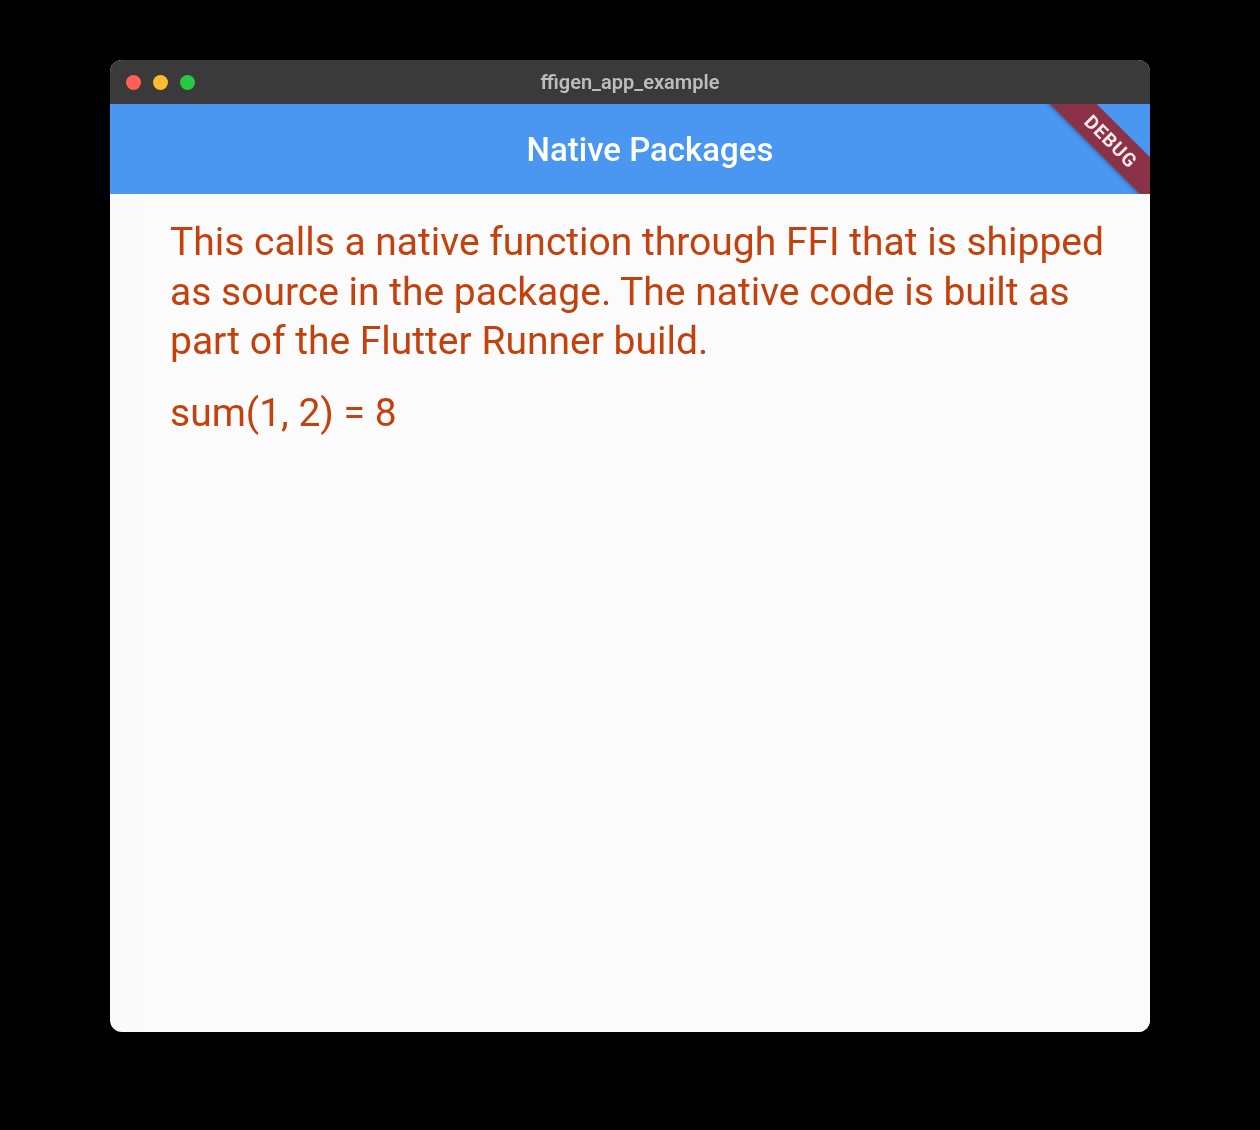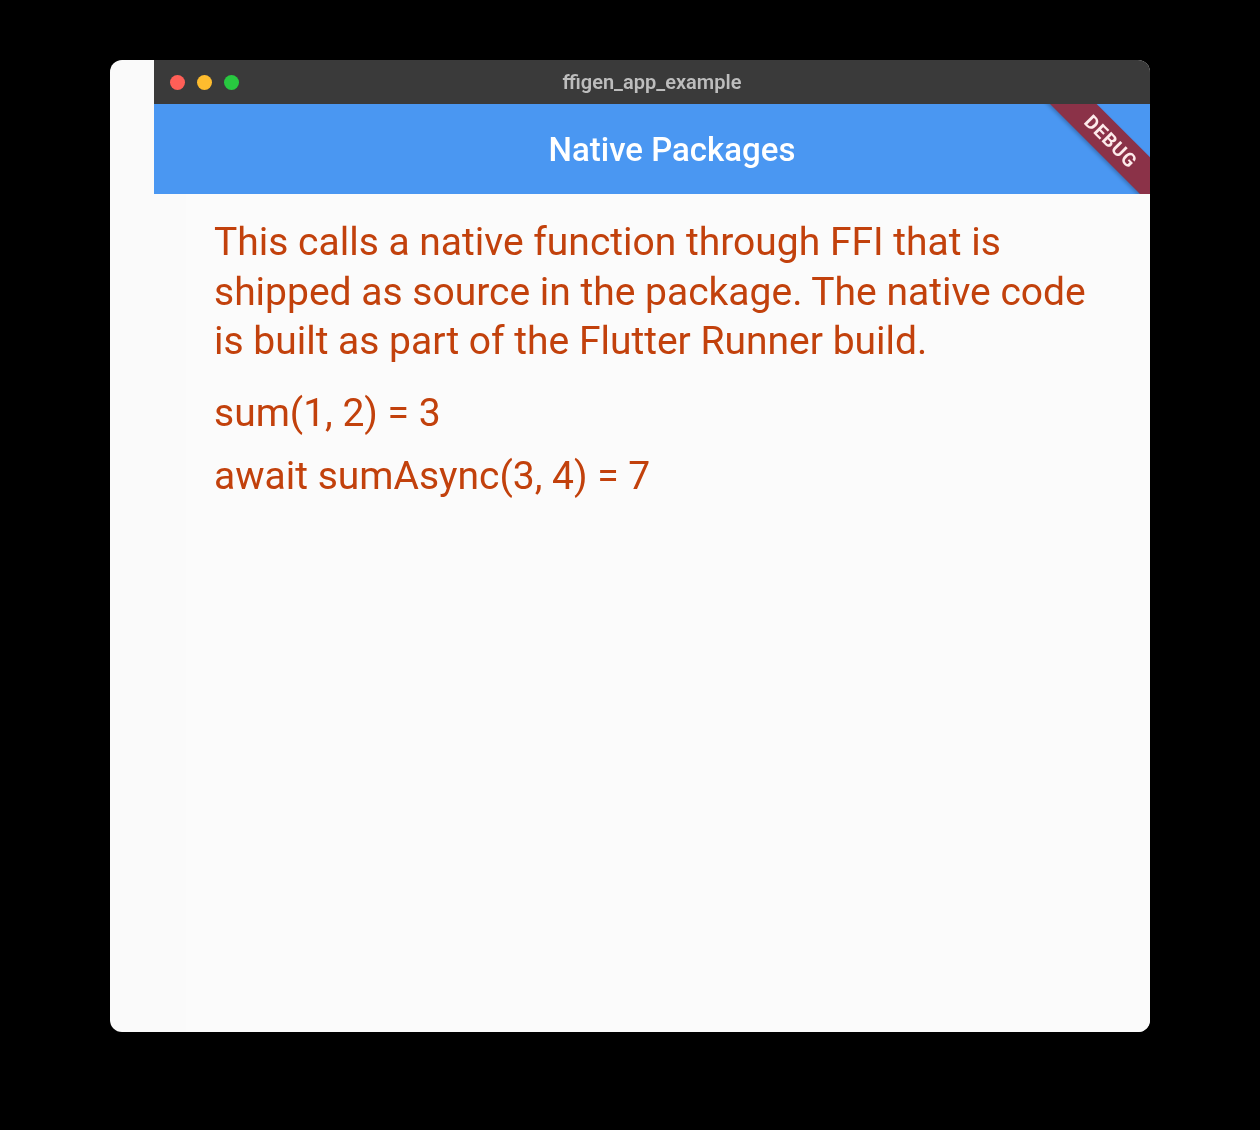--- a/index.html
+++ b/index.html
@@ -20,21 +20,20 @@
     .window {
       width: 1040px;
       height: 972px;
       background: #fafafa;
       border-radius: 12px;
       overflow: hidden;
       box-shadow: 0 20px 60px rgba(0,0,0,0.6);
       display: flex;
       flex-direction: column;
       position: relative;
-      padding-left: 44px;
     }
     .titlebar {
       height: 44px;
       background: #3a3a3a;
       display: flex;
       align-items: center;
       padding: 0 16px;
       position: relative;
       flex-shrink: 0;
     }
@@ -132,16 +131,15 @@
 
   <div class="appbar-wrap">
     <div class="appbar">
       <div class="appbar-title">Native Packages</div>
     </div>
     <div class="debug-banner">DEBUG</div>
   </div>
 
   <div class="content">
     <p class="desc">This calls a native function through FFI that is shipped as source in the package. The native code is built as part of the Flutter Runner build.</p>
-    <p class="result">sum(1, 2) = 3</p>
-    <p class="result">await sumAsync(3, 4) = 7</p>
+    <p class="result">sum(1, 2) = 8</p>
   </div>
 </div>
 
 </body></html>

